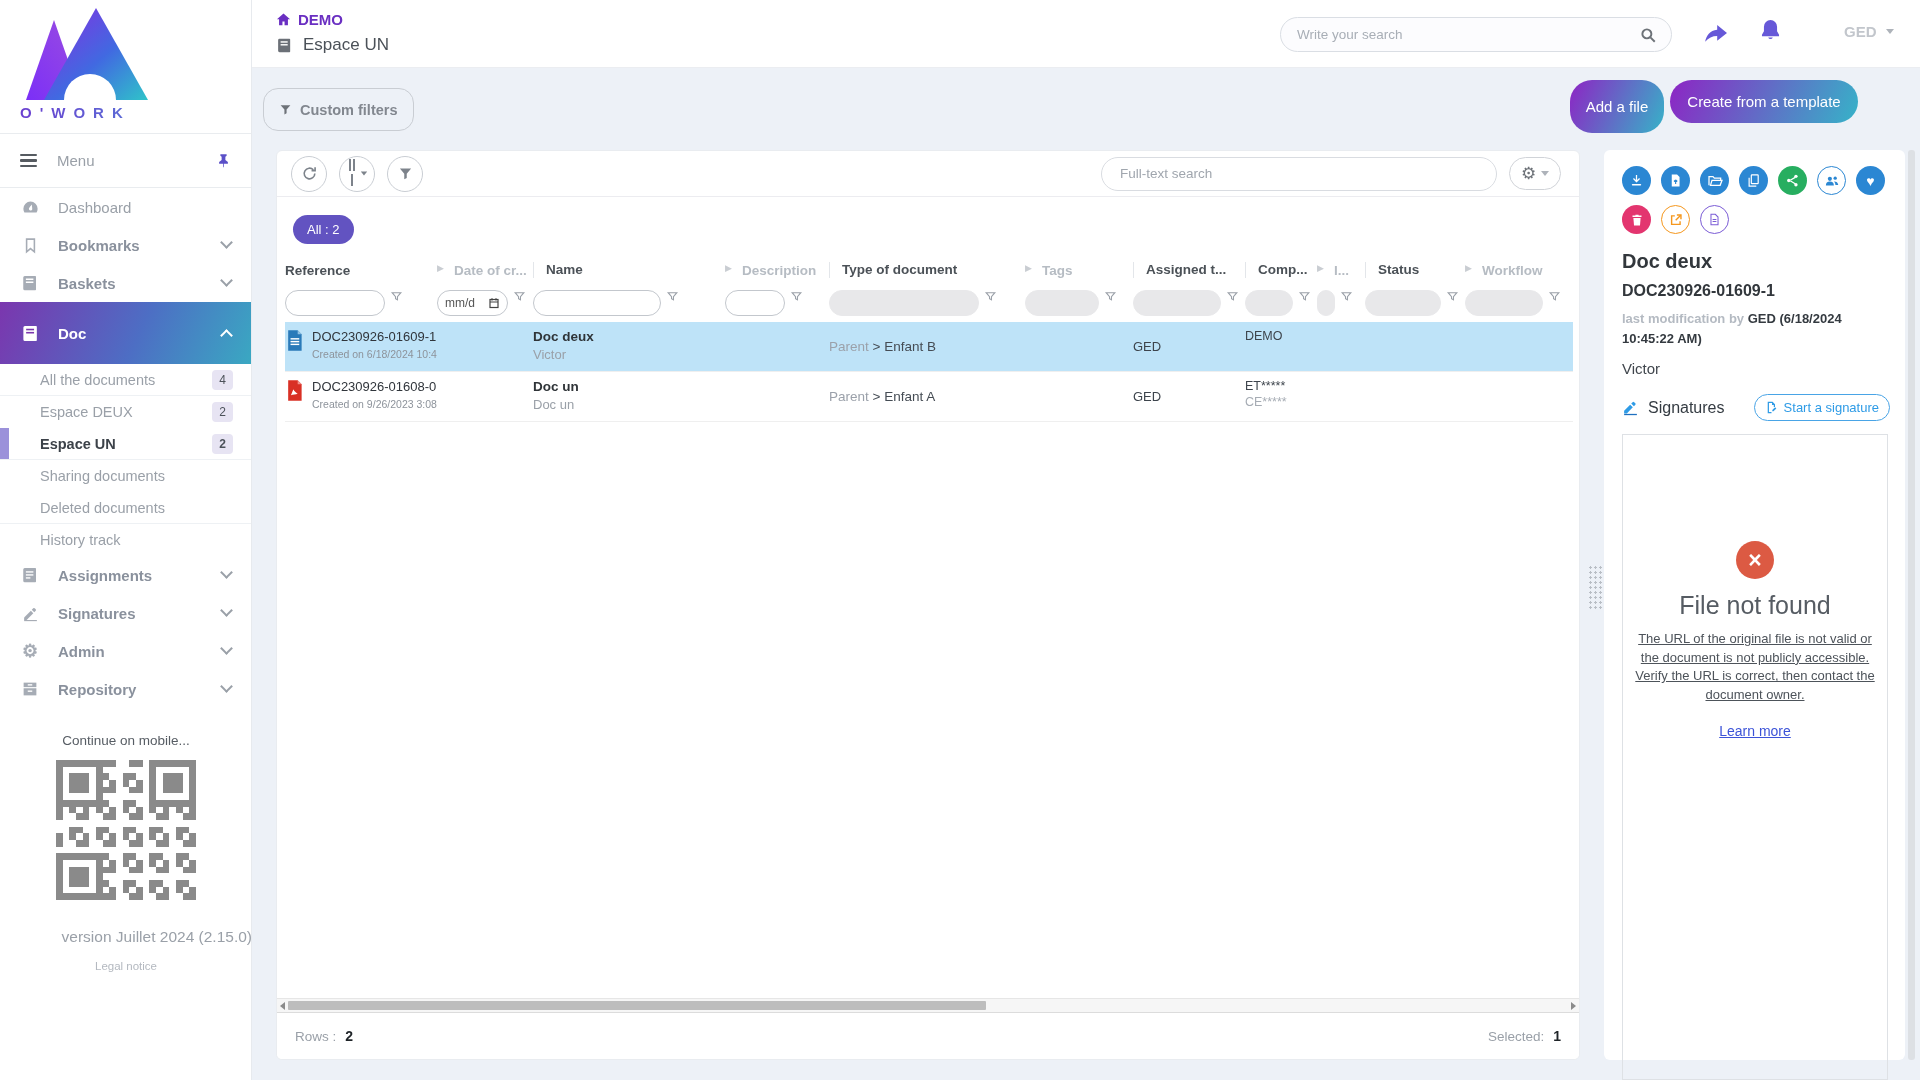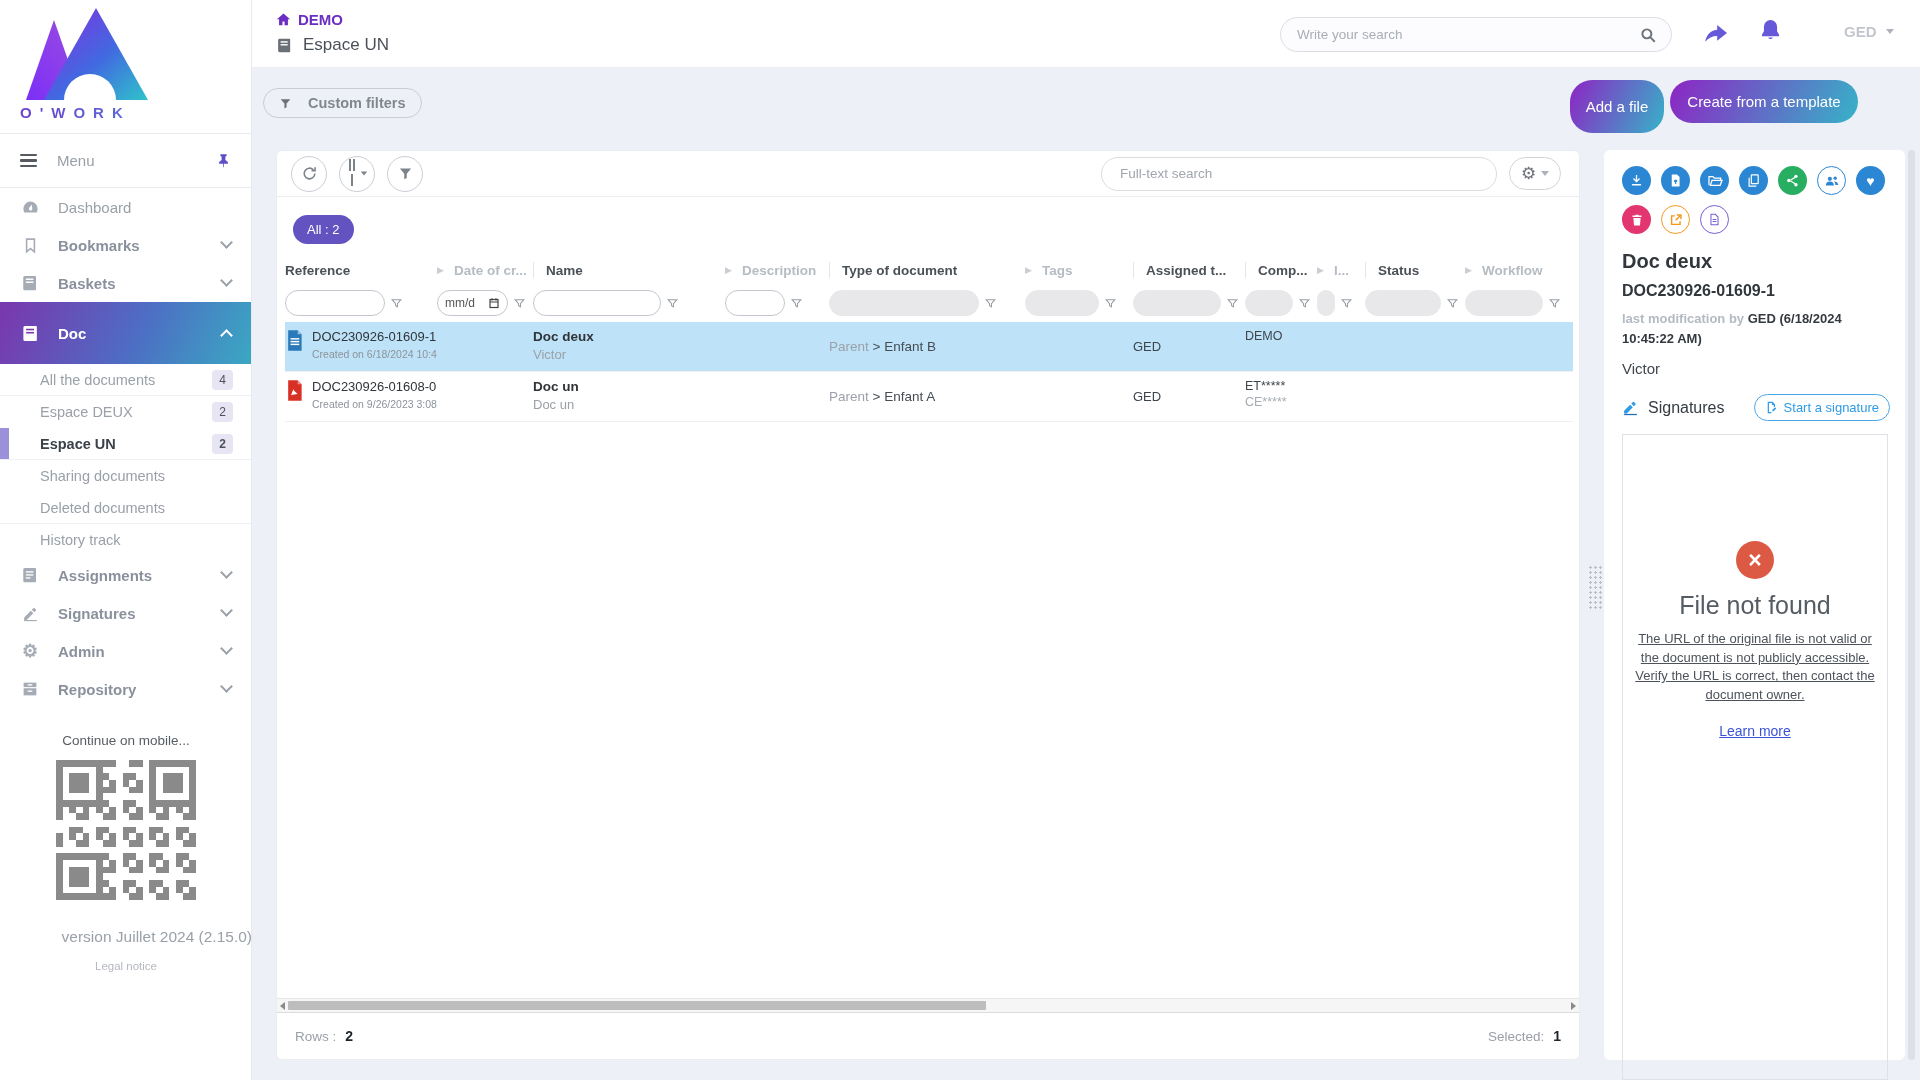--- a/index.html
+++ b/index.html
@@ -43,21 +43,21 @@
   .search{position:absolute;left:1028px;top:17px;width:392px;height:35px;border:1px solid #dadee4;border-radius:18px;background:#fcfcfe;display:flex;align-items:center;padding:0 14px;}
   .search input{border:none;outline:none;flex:1;font-size:13.5px;color:#555;background:transparent;font-family:inherit;}
   .search input::placeholder{color:#a8aeb6;}
   .search .mag{color:#6d7278;flex:none;}
   .hdr-share{position:absolute;left:1450px;top:20px;color:#6658d8;cursor:pointer;}
   .hdr-bell{position:absolute;left:1506px;top:18px;color:#6658d8;cursor:pointer;}
   .user-menu{position:absolute;left:1592px;top:23px;display:flex;align-items:center;gap:9px;color:#c2c6cc;font-weight:bold;font-size:15px;cursor:pointer;}
   .caret{width:0;height:0;border-left:4.5px solid transparent;border-right:4.5px solid transparent;border-top:5.5px solid #aeb3ba;}
 
   
-  .custom-filters{position:absolute;left:263px;top:88px;height:30px;border:1px solid #c9cdd3;border-radius:15px;display:flex;align-items:center;gap:16px;padding:0 15px;color:#82878f;font-size:14.5px;font-weight:600;background:transparent;cursor:pointer;z-index:2;}
+  .custom-filters{position:absolute;left:263px;top:88px;height:43px;border:1px solid #c9cdd3;border-radius:15px;display:flex;align-items:center;gap:8px;padding:0 15px;color:#82878f;font-size:14.5px;font-weight:600;background:transparent;cursor:pointer;z-index:2;}
   .btn-grad{position:absolute;border:none;border-radius:22px;color:#fff;font-size:15px;background:linear-gradient(115deg,#8d25c4,#36b3c8);font-family:inherit;cursor:pointer;z-index:2;}
   .btn-add{left:1570px;top:80px;width:94px;height:53px;}
   .btn-create{left:1670px;top:80px;width:188px;height:43px;}
 
   
   .table-card{position:absolute;left:276px;top:150px;width:1304px;height:910px;background:#fff;border-radius:6px;border:1px solid #e9ecf0;overflow:hidden;}
   .toolbar{height:46px;display:flex;align-items:center;padding:0 14px;gap:12px;border-bottom:1px solid #ececf0;}
   .circ{width:36px;height:36px;border:1px solid #c9cdd3;border-radius:50%;background:#fff;display:flex;align-items:center;justify-content:center;color:#7d838b;cursor:pointer;flex:none;gap:3px;}
   .bars i{display:inline-block;width:2px;height:12px;background:#7d838b;margin:0 1px;}
   .fulltext{margin-left:auto;width:396px;height:34px;border:1px solid #d9dce1;border-radius:17px;padding:0 16px;display:flex;align-items:center;}
@@ -65,21 +65,21 @@
   .fulltext input::placeholder{color:#a0a6ae;}
   .gear-btn{width:52px;height:33px;border:1px solid #d0d3d8;border-radius:17px;display:flex;align-items:center;justify-content:center;gap:5px;color:#6d7278;background:#fff;cursor:pointer;margin-right:4px;}
   .gear-glyph{font-size:17px;line-height:1;}
   .tab-row{padding:18px 0 12px 16px;}
   .pill-all{display:inline-block;background:#6253c1;color:#fff;font-size:13px;padding:7px 14px;border-radius:16px;cursor:pointer;}
   .tbl{padding-left:8px;width:1296px;overflow:hidden;}
   .thr{display:flex;height:28px;align-items:center;}
   .tfr{display:flex;height:38px;align-items:center;}
   .tr{display:flex;min-height:50px;border-bottom:1px solid #efefef;}
   .tr.sel{background:#bee3f8;}
-  .hc,.fc,.cell{flex:none;display:flex;align-items:center;padding-right:6px;overflow:hidden;}
+  .hc,.fc,.cell{flex:none;display:flex;padding-right:6px;overflow:hidden;}
   .c0{width:152px}.c1{width:96px}.c2{width:192px}.c3{width:104px}.c4{width:196px}.c5{width:108px}.c6{width:112px}.c7{width:72px}.c8{width:48px}.c9{width:100px}.c10{width:108px}
   .hl{font-size:13.5px;font-weight:bold;color:#4b5157;white-space:nowrap;}
   .hl.muted{color:#b6bcc3;font-weight:600;}
   .sep-chev{color:#c9cdd2;font-size:9px;margin-right:10px;flex:none;}
   .sep-line{width:1px;height:16px;background:#e3e6ea;margin-right:12px;flex:none;}
   .fin{height:26px;border:1px solid #c3c7cd;border-radius:13px;background:#fff;padding:0 8px;font-size:12px;color:#555;outline:none;font-family:inherit;min-width:0;}
   .fin.gray{background:#e8e8ea;border:1px solid #e8e8ea;}
   .date-pill{height:26px;border:1px solid #c3c7cd;border-radius:13px;background:#fff;display:flex;align-items:center;gap:13px;padding:0 7px;font-size:12px;color:#555;}
   .fnl{flex:none;margin-left:5px;cursor:pointer;}
   .cell{align-items:flex-start;padding-top:7px;}

